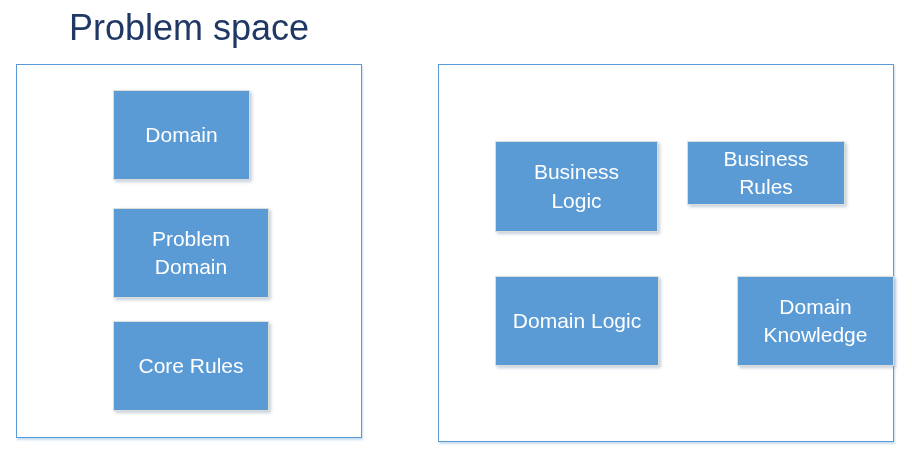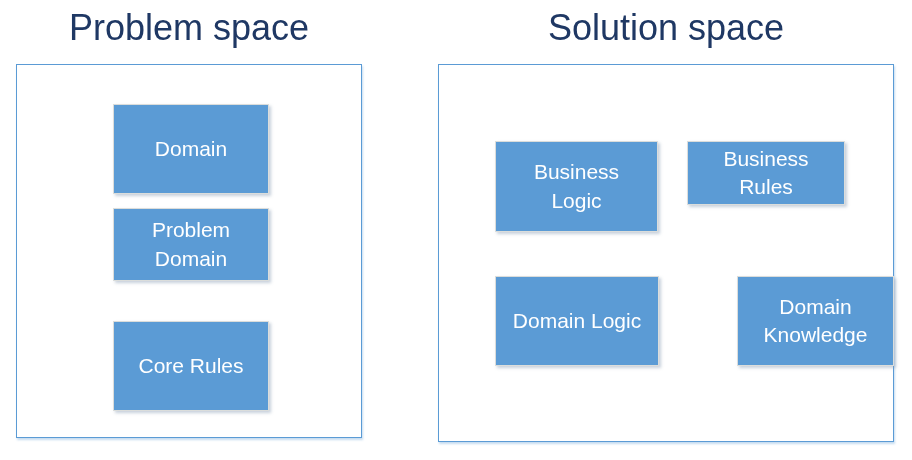--- a/index.html
+++ b/index.html
@@ -52,38 +52,37 @@
     align-items: center;
     justify-content: center;
     text-align: center;
     color: var(--box-text);
     font-size: 21px;
     line-height: 1.35;
     padding: 4px 10px;
   }
 
   
-  .box.b-domain         { left: 96px; top: 25px;  width: 156px; height: 90px; margin-top: 14px; }
-  .box.b-problem-domain { left: 96px; top: 143px; width: 156px; height: 73px; }
+  .box.b-domain         { left: 96px; top: 25px;  width: 137px; height: 90px; }
+  .box.b-problem-domain { left: 96px; top: 143px; width: 156px; height: 90px; }
   .box.b-core-domain    { left: 96px; top: 256px; width: 156px; height: 90px; }
 
   
   .box.b-business-logic   { left: 56px;  top: 76px;  width: 163px; height: 91px; }
   .box.b-business-rules   { left: 248px; top: 76px;  width: 158px; height: 64px; }
   .box.b-domain-logic     { left: 56px;  top: 211px; width: 164px; height: 90px; }
   .box.b-domain-knowledge { left: 250px; top: 211px; width: 157px; height: 90px; margin-left: 48px; }
 </style>
 </head>
 <body>
 
 <div class="canvas">
 
   <div class="space-title problem">Problem space</div>
 
-  <div class="space-title solution">Solution space</div>
 
   <div class="panel problem">
     <div class="box b-domain">
       <span>Domain</span>
     </div>
     <div class="box b-problem-domain">
       <span>Problem Domain</span>
     </div>
     <div class="box b-core-domain">
       <span>Core Rules</span>

